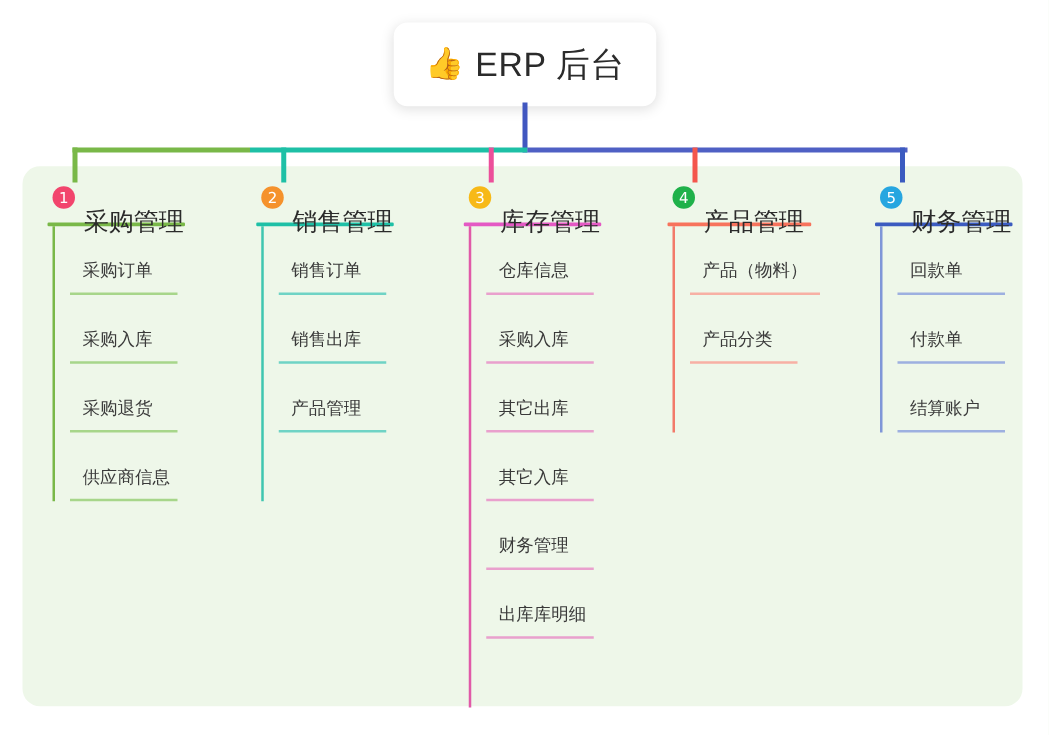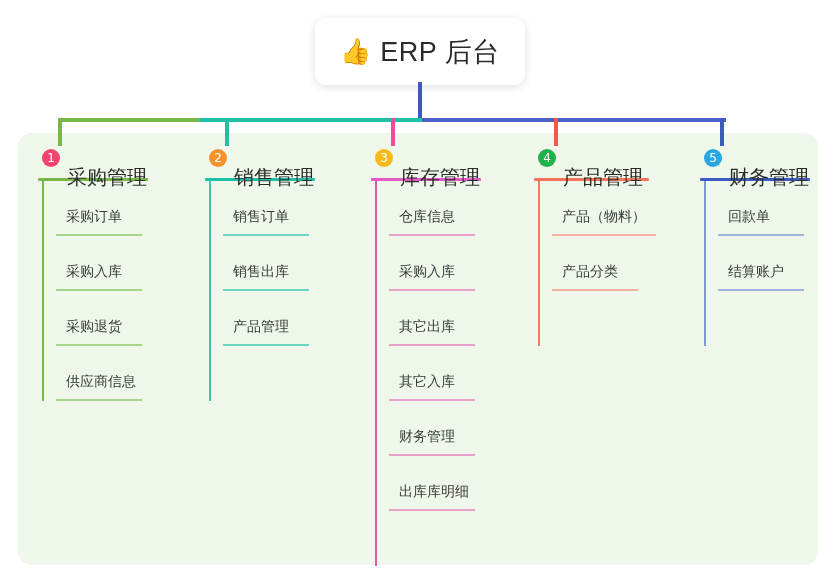--- a/index.html
+++ b/index.html
@@ -267,20 +267,24 @@
           <span class="branch-label">财务管理</span>
         </div>
         <div class="branch-rule" style="width: 110px; background: rgb(59, 91, 192);"></div>
         <div class="leaves">
           <div class="leaf-spine" style="height: 165px; background: rgb(127, 150, 216);"></div>
           <div class="leaf">
             <span class="leaf-text">回款单</span>
             <div class="leaf-rule" style="background: rgb(157, 176, 224); width: 86px;"></div>
           </div>
           <div class="leaf">
+            <span class="leaf-text">付款单</span>
+            <div class="leaf-rule" style="background: rgb(157, 176, 224); width: 86px;"></div>
+          </div>
+          <div class="leaf">
             <span class="leaf-text">结算账户</span>
             <div class="leaf-rule" style="background: rgb(157, 176, 224); width: 86px;"></div>
           </div>
         </div>
       </div>
     </div>
 
 </div>
 
 </body></html>

